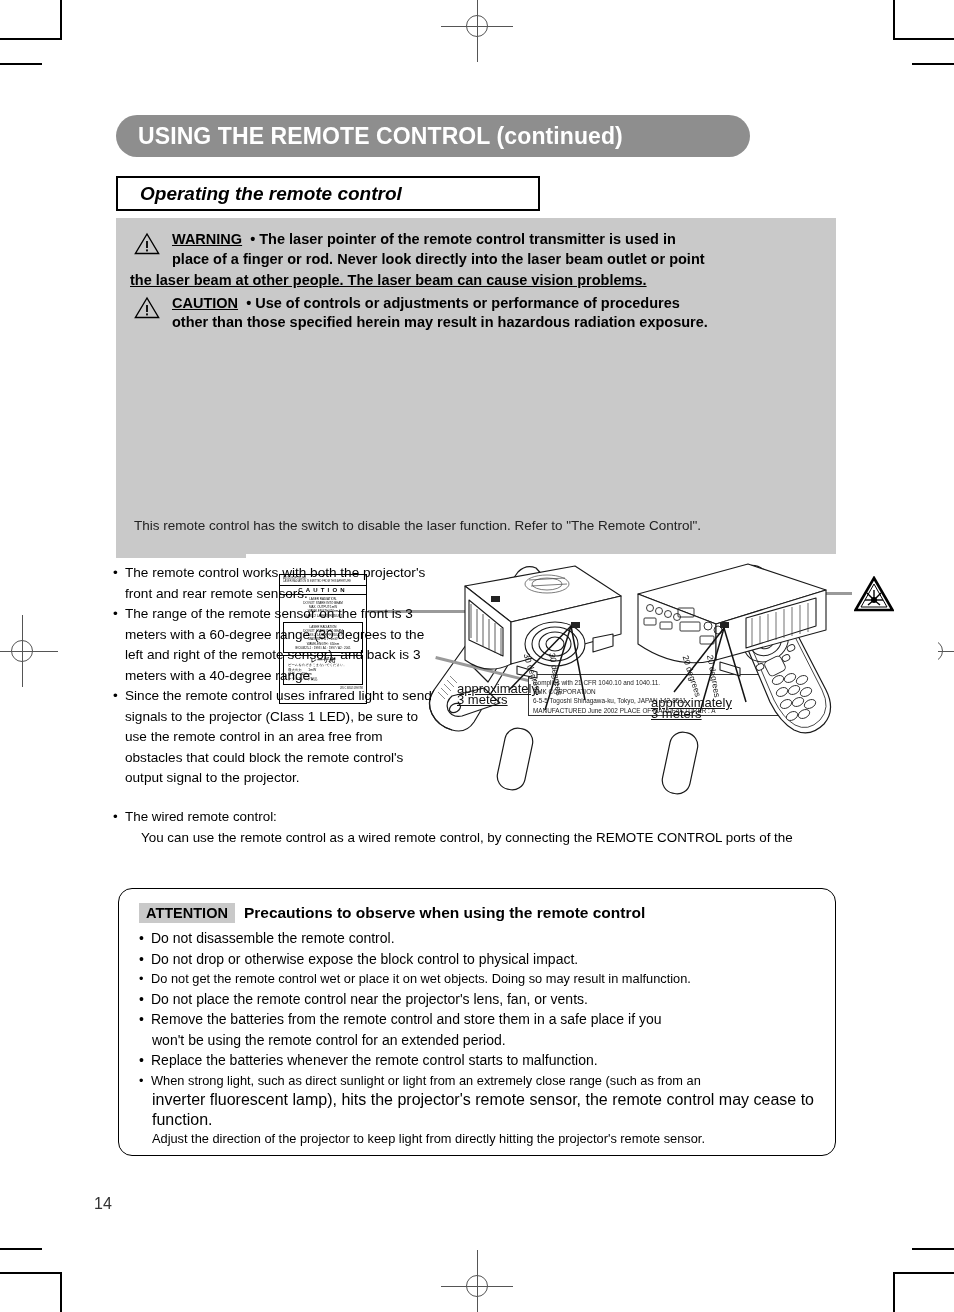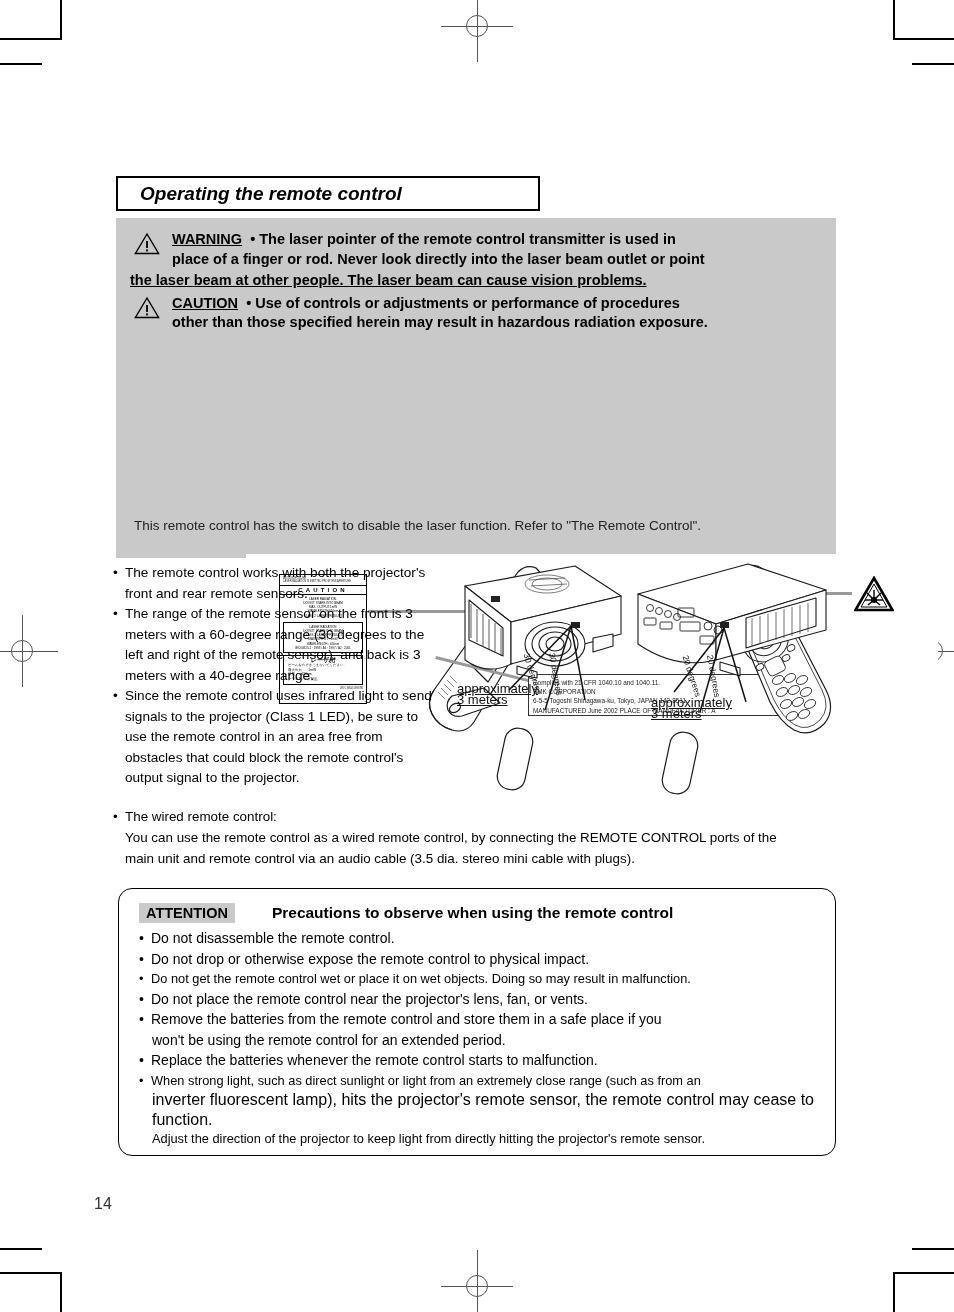--- a/index.html
+++ b/index.html
@@ -100,35 +100,35 @@
   }
 
   
   .bullets { position:absolute; left:113px; top:563px; width:320px; }
   .bl { display:flex; font-size:13.6px; line-height:20.5px; margin-bottom:0px; }
   .bl .dot { width:12px; flex:0 0 12px; }
   .bl .txt { flex:1; }
 
   .wired { position:absolute; left:113px; top:806px; width:722px; }
   .wired .bl { font-size:13.4px; line-height:21px; }
-  .wired .cont { margin-left:12px; font-size:13.4px; line-height:21px; }
+  .wired .cont { margin-left:28px; font-size:13.4px; line-height:21px; }
 
   
   .proj-area { position:absolute; left:425px; top:560px; width:420px; height:245px; }
   .diaglabel { position:absolute; font-size:13px; color:#111; line-height:11px;text-decoration:underline; }
   .deglabel { position:absolute; font-size:8.6px; color:#111; white-space:nowrap;
               transform-origin:0 0; }
 
   
   .attbox {
     position:absolute; left:118px; top:888px; width:718px; height:268px;
     border:1.6px solid #000; border-radius:14px; background:#fff;
     padding:14px 18px 10px 20px;
   }
-  .att-head { display:flex; align-items:center; margin-bottom:5px;gap:28px; }
+  .att-head { display:flex; align-items:center; margin-bottom:5px; }
   .att-tag {
     background:#c9c9c9; font-size:14.5px; font-weight:bold; padding:2px 7px;
     margin-right:9px;
   }
   .att-title { font-size:15.5px; font-weight:bold; }
   .att-list .bl { font-size:14px; line-height:20.5px; }
   .att-list .bl.small { font-size:12.8px; line-height:19.5px; }
   .att-list .cont { margin-left:13px; }
 
   
@@ -170,20 +170,23 @@
     <div class="h"></div>
       <div class="v"></div>
       <div class="c"></div>
   </div>
   <div class="regmark" style="left:914px;top:633px;">
     <div class="h"></div>
       <div class="v"></div>
       <div class="c"></div>
   </div>
 
+  <div class="banner">
+    <div class="banner-title">USING THE REMOTE CONTROL (continued)</div>
+  </div>
 
   <div class="subsection">
     <div class="subsection-title">Operating the remote control</div>
   </div>
 
   <div class="warnpanel">
 
     <div class="warn-block">
 
       <div class="warn-row" style="min-height:42px;">
@@ -356,21 +359,20 @@
       <span class="txt">Since the remote control uses infrared light to send signals to the projector (Class 1 LED), be sure to use the remote control in an area free from obstacles that could block the remote control's output signal to the projector.</span>
     </div>
   </div>
 
   <div class="wired">
     <div class="bl">
       <span class="dot">•</span>
       <span class="txt">The wired remote control:</span>
     </div>
     <div class="cont">You can use the remote control as a wired remote control, by connecting the REMOTE CONTROL ports of the</div>
-    <div class="cont">main unit and remote control via an audio cable (3.5 dia. stereo mini cable with plugs).</div>
   </div>
 
   <div class="proj-area">
 
     <svg style="position:absolute; left:0px; top:0px; width:205px; height:240px;" viewBox="0 0 205 240">
       <g fill="#ffffff" stroke="#1a1a1a" stroke-width="1.1" stroke-linejoin="round">
 
         <path d="M40 26 L150 6 L196 36 L86 62 Z"></path>
 
         <path d="M40 26 L86 62 L86 104 Q62 116 40 100 Z"></path>
@@ -488,21 +490,21 @@
       <span class="att-tag">ATTENTION</span>
       <span class="att-title">Precautions to observe when using the remote control</span>
     </div>
     <div class="att-list" id="att-list">
         <div class="bl">
           <span class="dot">•</span>
           <span class="txt">Do not disassemble the remote control.</span>
         </div>
         <div class="bl">
           <span class="dot">•</span>
-          <span class="txt">Do not drop or otherwise expose the remote control to physical impact.</span>
+          <span class="txt">Do not drop or otherwise expose the block control to physical impact.</span>
         </div>
         <div class="bl small">
           <span class="dot">•</span>
           <span class="txt">Do not get the remote control wet or place it on wet objects. Doing so may result in malfunction.</span>
         </div>
         <div class="bl">
           <span class="dot">•</span>
           <span class="txt">Do not place the remote control near the projector's lens, fan, or vents.</span>
         </div>
         <div class="bl">

